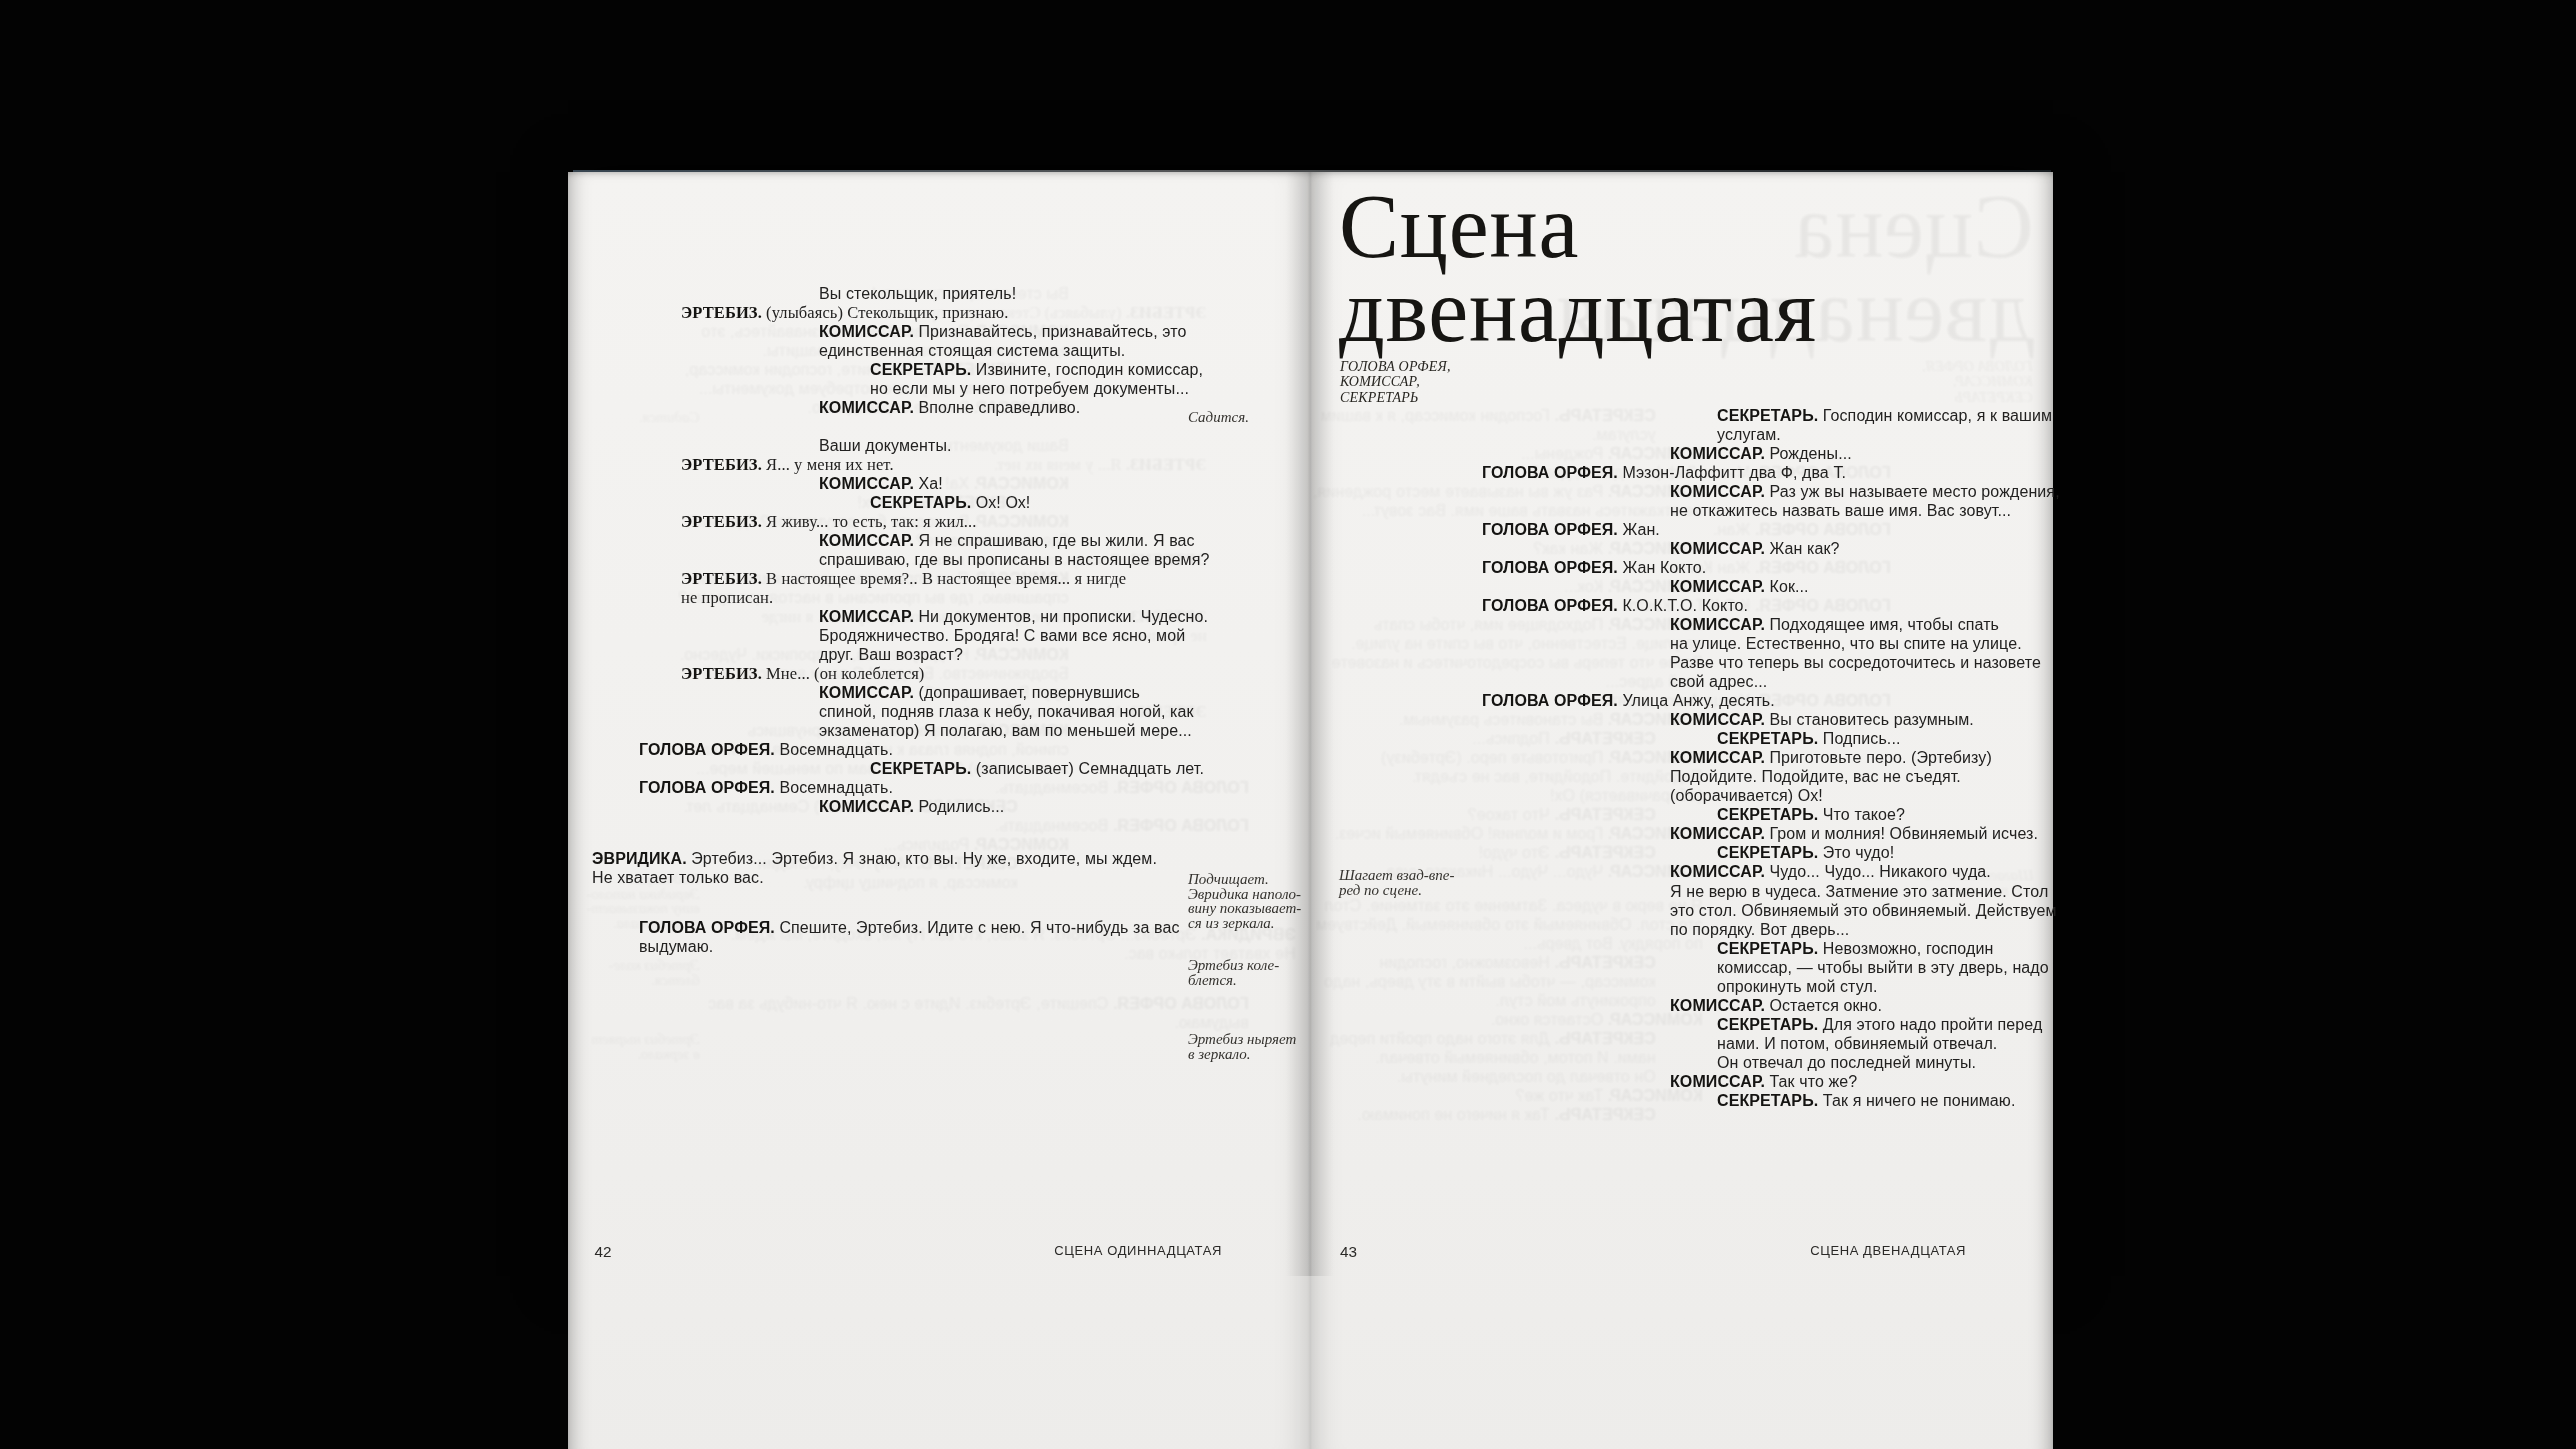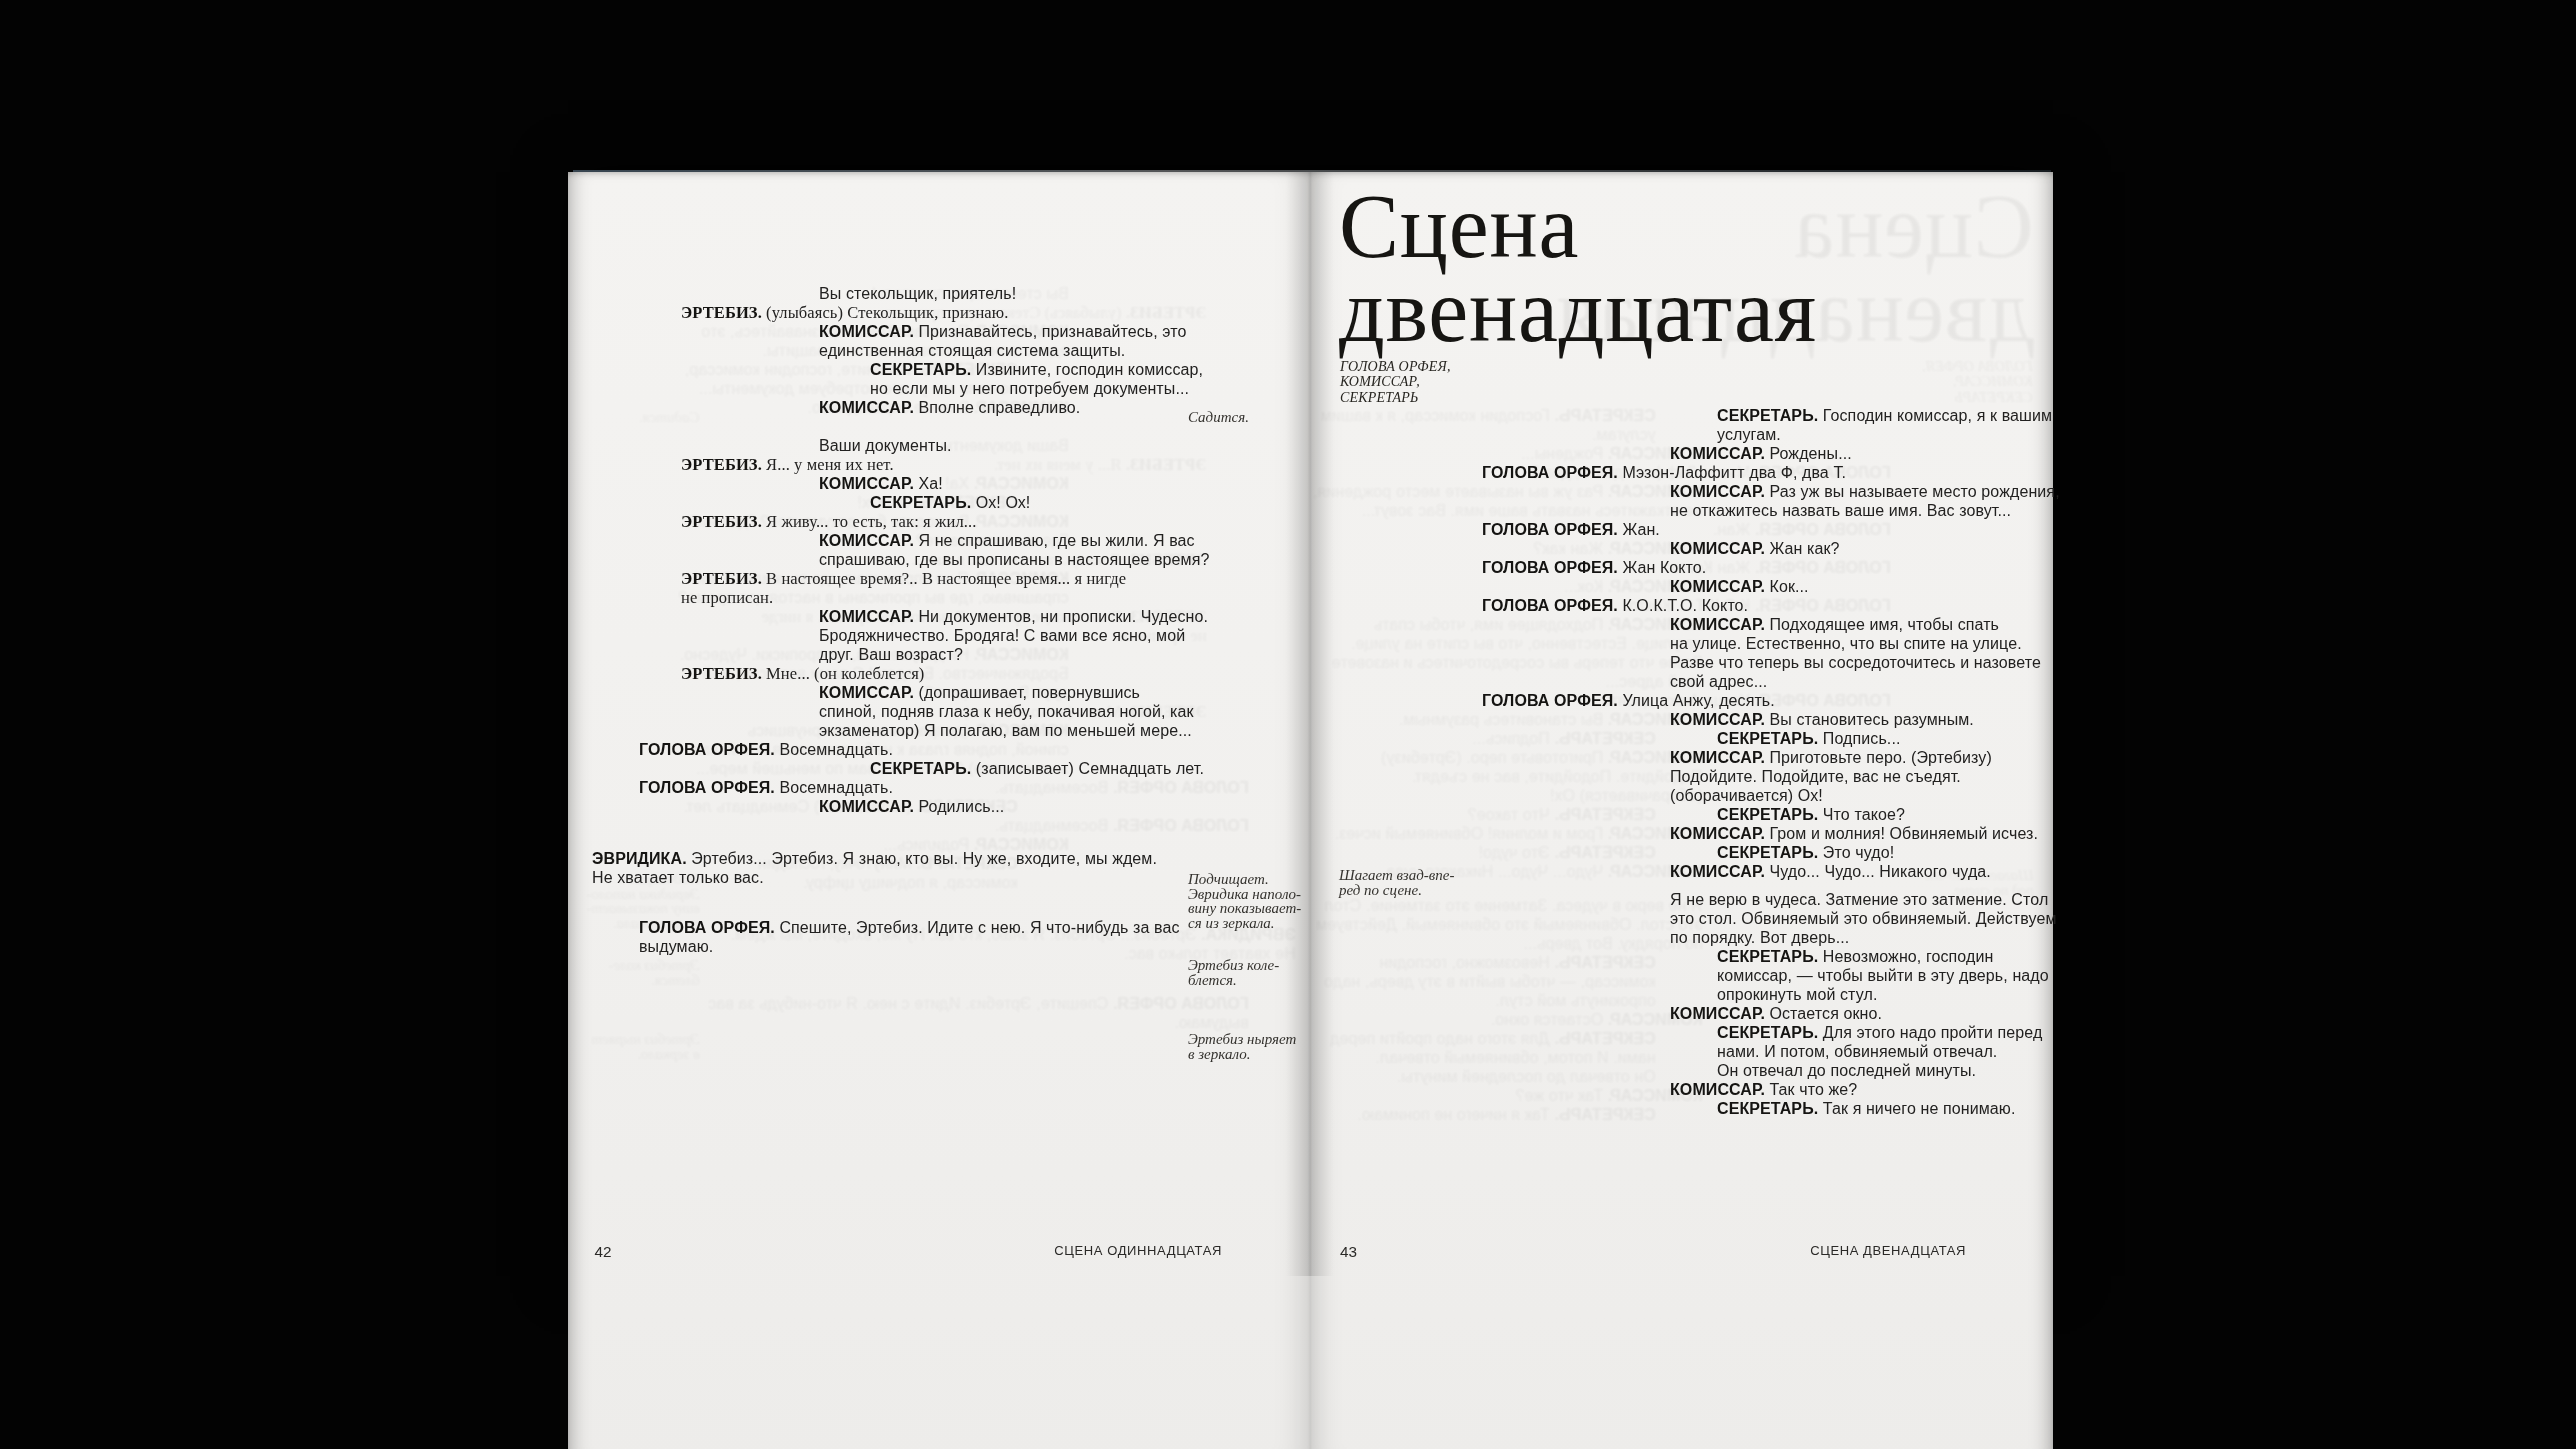--- a/index.html
+++ b/index.html
@@ -287,21 +287,21 @@
           <p class="speech col-golova"><b class="spk">ГОЛОВА ОРФЕЯ. </b>Улица Анжу, десять.</p>
           <p class="speech col-komissar"><b class="spk">КОМИССАР. </b>Вы становитесь разумным.</p>
           <p class="speech col-sekretar"><b class="spk">СЕКРЕТАРЬ. </b>Подпись...</p>
           <p class="speech col-komissar"><b class="spk">КОМИССАР. </b>Приготовьте перо. (Эртебизу)
 Подойдите. Подойдите, вас не съедят.
 (оборачивается) Ох!</p>
           <p class="speech col-sekretar"><b class="spk">СЕКРЕТАРЬ. </b>Что такое?</p>
           <p class="speech col-komissar"><b class="spk">КОМИССАР. </b>Гром и молния! Обвиняемый исчез.</p>
           <p class="speech col-sekretar"><b class="spk">СЕКРЕТАРЬ. </b>Это чудо!</p>
           <p class="speech col-komissar"><b class="spk">КОМИССАР. </b>Чудо... Чудо... Никакого чуда.</p>
-          <p class="speech col-komissar" style="margin-top: 9px;">Я не верю в чудеса. Затмение это затмение. Стол
+          <p class="speech col-komissar" style="margin-top: 1px;">Я не верю в чудеса. Затмение это затмение. Стол
 это стол. Обвиняемый это обвиняемый. Действуем
 по порядку. Вот дверь...</p>
           <p class="speech col-sekretar"><b class="spk">СЕКРЕТАРЬ. </b>Невозможно, господин
 комиссар, — чтобы выйти в эту дверь, надо
 опрокинуть мой стул.</p>
           <p class="speech col-komissar"><b class="spk">КОМИССАР. </b>Остается окно.</p>
           <p class="speech col-sekretar"><b class="spk">СЕКРЕТАРЬ. </b>Для этого надо пройти перед
 нами. И потом, обвиняемый отвечал.
 Он отвечал до последней минуты.</p>
           <p class="speech col-komissar"><b class="spk">КОМИССАР. </b>Так что же?</p>

